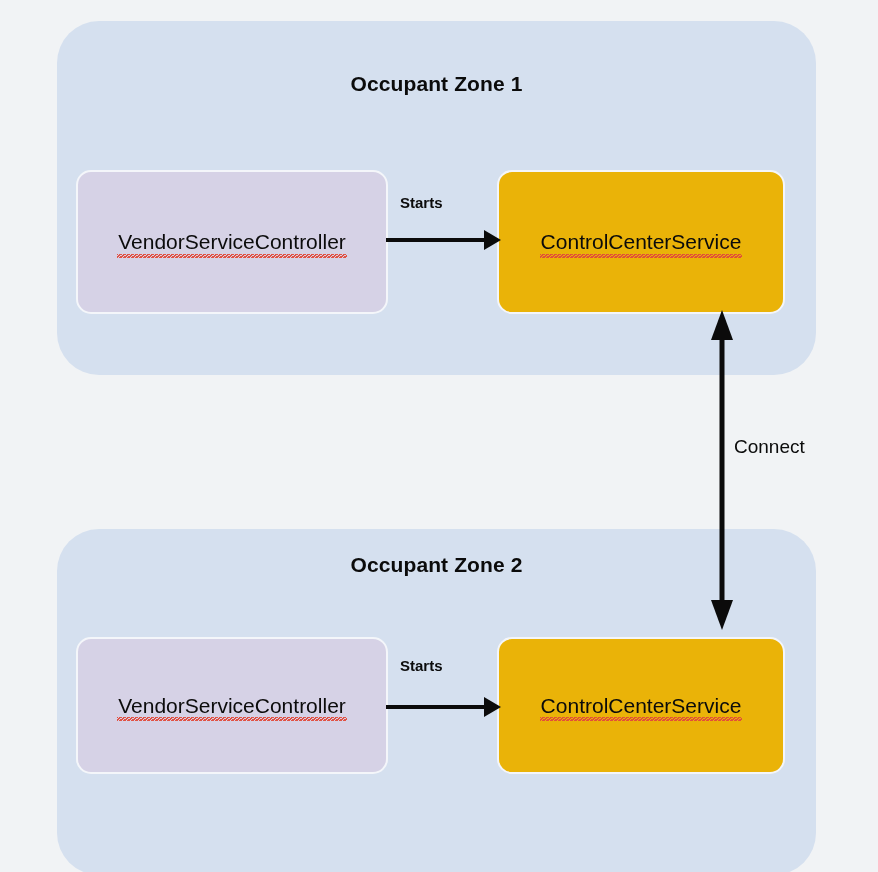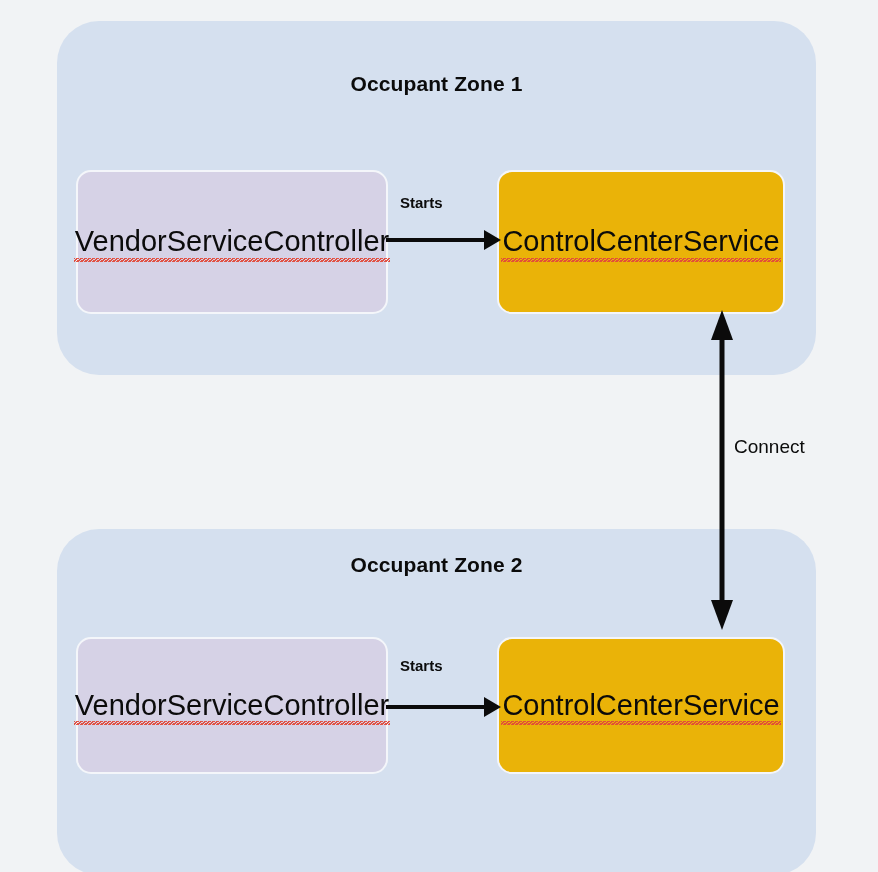--- a/index.html
+++ b/index.html
@@ -48,21 +48,21 @@
   .node {
     position: absolute;
     box-sizing: border-box;
     border-radius: 15px;
     border: 2px solid #f4f6fa;
     display: flex;
     align-items: center;
     justify-content: center;
   }
   .node-label {
-    font-size: 29px;
+    font-size: 21px;
     color: #0b0b0b;
     white-space: nowrap;
     position: relative;
     display: inline-block;
     line-height: 1.1;
   }
   
   .node-label::after {
     content: "";
     position: absolute;

